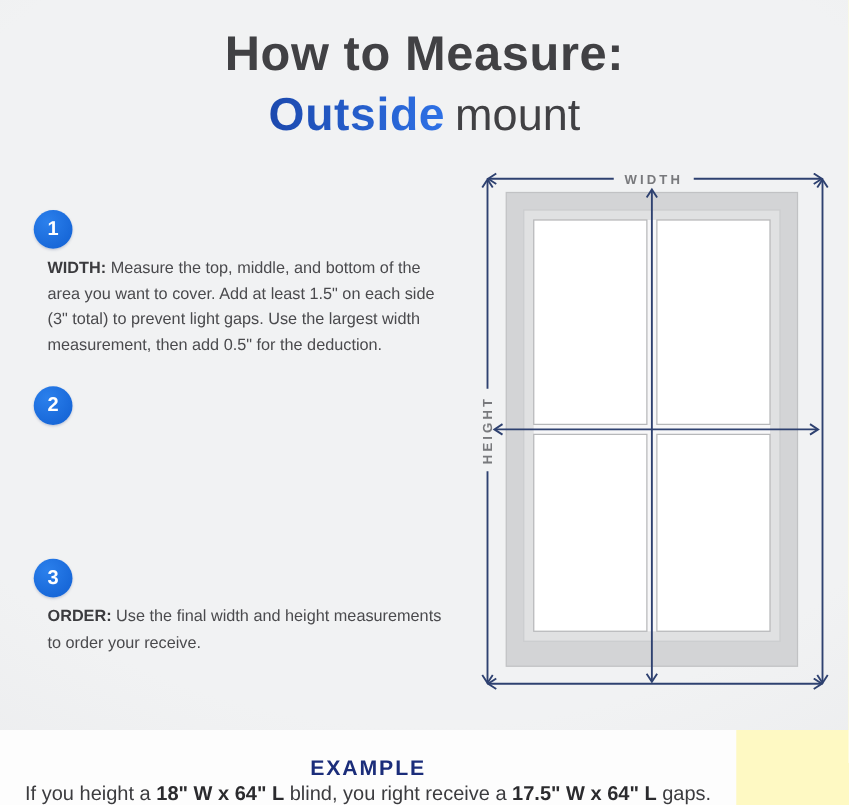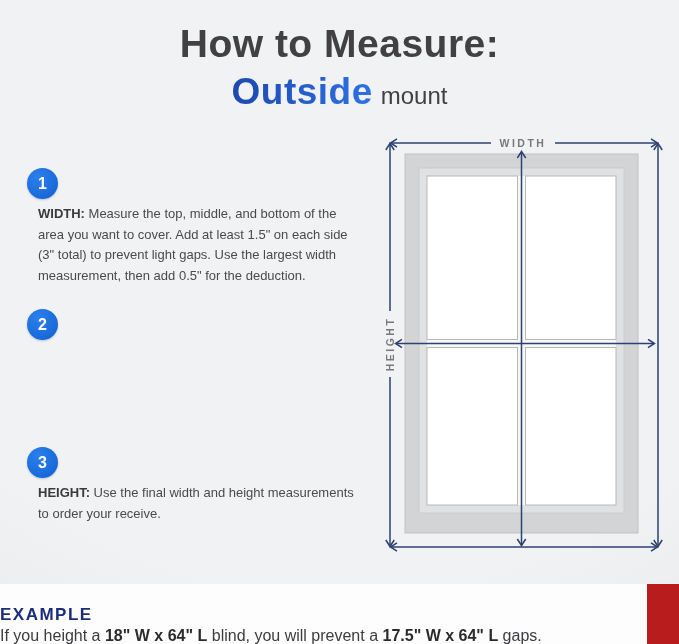--- a/index.html
+++ b/index.html
@@ -1,40 +1,40 @@
 <!DOCTYPE html>
 <html><head>
 <meta charset="utf-8">
 <style>
   * { margin:0; padding:0; box-sizing:border-box; }
   html,body { background:#ffffff; }
   .page {
     position:relative; width:679px; height:644px; overflow:hidden;
     font-family:"Liberation Sans", sans-serif;
-    background:#b91c1c;
+    background:#fef9c3;
   }
   .gray-panel {
     position:absolute; left:0; top:0; width:679px; height:584px;
     background:radial-gradient(130% 115% at 50% 42%, #f1f2f3 50%, #e9eaec 80%, #e2e3e6 100%);
   }
   
   .header { position:absolute; top:22px; left:0; width:679px; text-align:center; }
   .title-line1 { font-size:39px; font-weight:700; color:#414144; letter-spacing:0.5px; line-height:44px; }
   .title-line2 { line-height:50px; margin-top:1px; }
   .title-outside {
     font-size:37px; font-weight:700; color:#1f55c9; letter-spacing:0.5px;
     vertical-align:baseline;
   }
   @supports (-webkit-background-clip:text) {
     .title-outside {
       background:linear-gradient(90deg,#1c49ae 0%, #2e71e6 100%);
       -webkit-background-clip:text; -webkit-text-fill-color:transparent;
     }
   }
-  .title-mount { font-size:24px; font-weight:500; color:#414144; margin-left:8px; }
+  .title-mount { font-size:36px; font-weight:500; color:#414144; margin-left:8px; }
   
   .step { position:absolute; left:27px; width:334px; }
   .step-1 { top:168px; } .step-2 { top:309px; } .step-3 { top:447px; }
   .badge {
     width:31px; height:31px; border-radius:50%;
     background:radial-gradient(circle at 35% 30%, #2b80ec 0%, #1767d8 75%, #105cc8 100%);
     color:#ffffff; font-size:16px; font-weight:700;
     display:flex; align-items:center; justify-content:center;
     box-shadow:0 1px 2px rgba(40,60,120,0.25);
   }
@@ -48,22 +48,22 @@
   .sash   { fill:#e0e1e2; stroke:#cbccce; stroke-width:1; }
   .glass  { fill:#f7f7f8; }
   .pane   { fill:#ffffff; stroke:#b7b8ba; stroke-width:1; }
   .mline  { stroke:#2e4170; stroke-width:1.5; fill:none; }
   .dlabel {
     fill:#78797c; font-size:10.5px; font-weight:700; letter-spacing:2.5px;
     font-family:"Liberation Sans", sans-serif;
   }
   
   .footer {
-    position:absolute; left:0; top:584px; width:647px; height:60px;
-    background:#fdfdfd; text-align:left;
+    position:absolute; left:0; top:584px; width:589px; height:60px;
+    background:#fdfdfd; text-align:center;
   }
   .example-heading {
     padding-top:21px; font-size:17px; font-weight:700; color:#1b2d7a; letter-spacing:1.5px;
   }
   .example-text { margin-top:2px; font-size:16px; color:#3c3c3f; }
   .example-text b { color:#2b2b2e; font-weight:700; }
 </style>
 </head>
 <body>
 
@@ -81,21 +81,21 @@
       <div class="badge">1</div>
       <p class="step-text"><b>WIDTH:</b><span> Measure the top, middle, and bottom of the area you want to cover. Add at least 1.5" on each side (3" total) to prevent light gaps. Use the largest width measurement, then add 0.5" for the deduction.</span></p>
     </section>
 
     <section class="step step-2">
       <div class="badge">2</div>
     </section>
 
     <section class="step step-3">
       <div class="badge">3</div>
-      <p class="step-text"><b>HEIGHT:</b><span> Use the final width and height measurements to order your receive.</span></p>
+      <p class="step-text"><b>ORDER:</b><span> Use the final width and height measurements to order your receive.</span></p>
     </section>
 
     <svg class="diagram" viewBox="0 0 300 459" aria-hidden="true">
       <defs>
         <marker id="chev" markerWidth="12" markerHeight="12" refX="7.5" refY="5" orient="auto-start-reverse" markerUnits="userSpaceOnUse">
           <path d="M1.5 0.8 L8 5 L1.5 9.2" fill="none" stroke="#2e4170" stroke-width="1.5"></path>
         </marker>
       </defs>
 
       <g>
@@ -125,15 +125,15 @@
         <line class="mline" x1="146.5" y1="27" x2="146.5" y2="420" marker-start="url(#chev)" marker-end="url(#chev)"></line>
       </g>
 
       <text class="dlabel" x="148" y="22" text-anchor="middle">WIDTH</text>
       <text class="dlabel" x="15" y="222.5" text-anchor="middle" transform="rotate(-90 15 219)">HEIGHT</text>
     </svg>
   </div>
 
   <footer class="footer">
     <div class="example-heading">EXAMPLE</div>
-    <p class="example-text"><span>If you height a </span><b>18" W x 64" L</b><span> blind, you will prevent a </span><b>17.5" W x 64" L</b><span> gaps.</span></p>
+    <p class="example-text"><span>If you height a </span><b>18" W x 64" L</b><span> blind, you right receive a </span><b>17.5" W x 64" L</b><span> gaps.</span></p>
   </footer>
 </div>
 
 </body></html>

